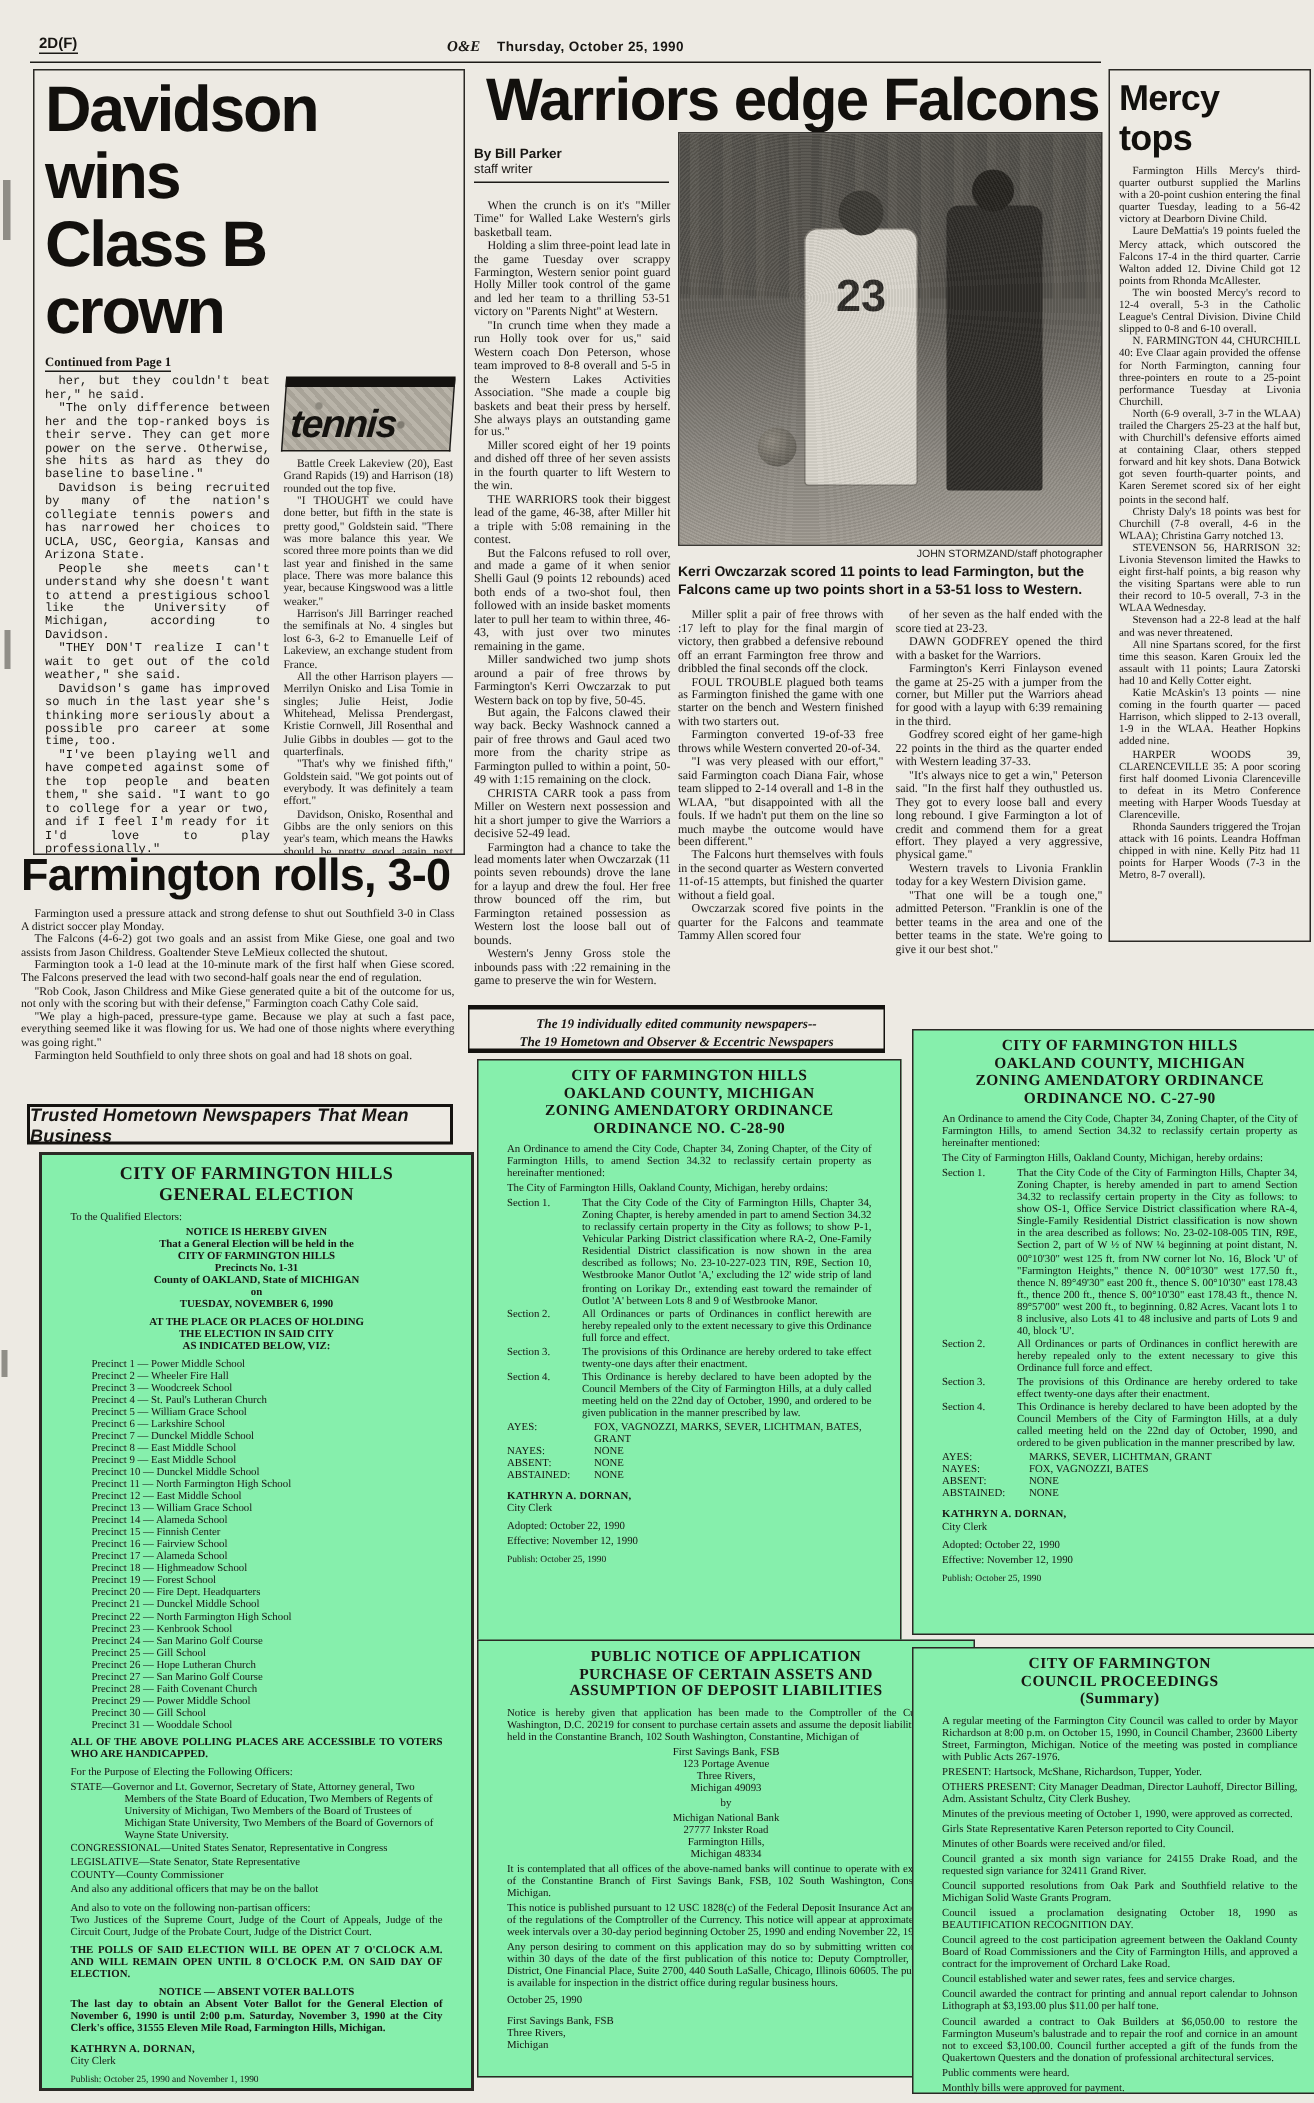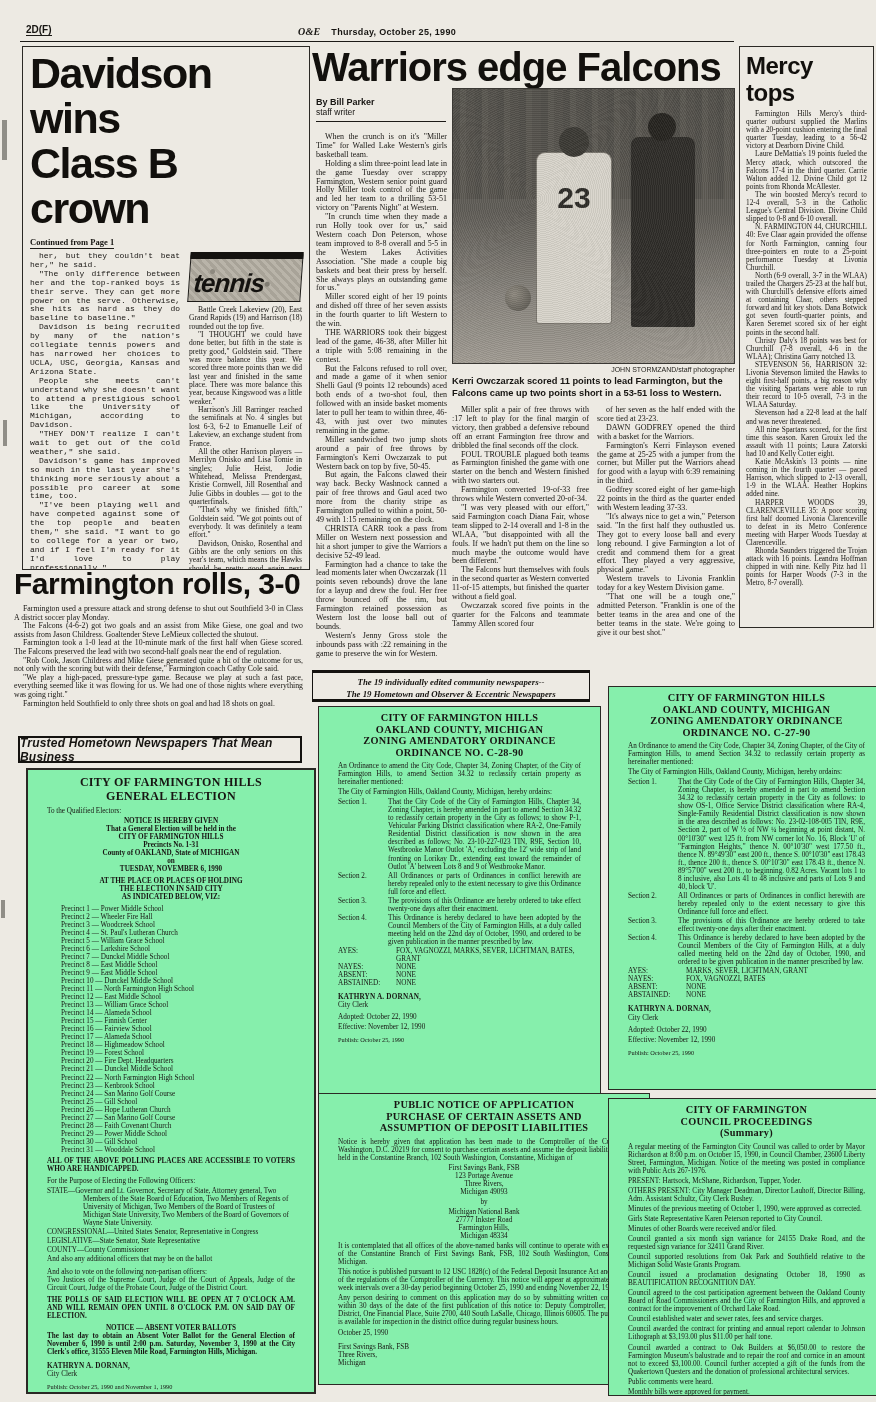--- a/index.html
+++ b/index.html
@@ -32,21 +32,21 @@
   .tennis-graphic { position:relative; height:50px; margin-bottom:4px;
       border:1px solid #1c1a17; border-top:7px solid #14120f;
       background:
         radial-gradient(circle at 20% 30%, #8d897f 0 2px, transparent 3px),
         radial-gradient(circle at 70% 60%, #807c72 0 2px, transparent 3px),
         repeating-linear-gradient(45deg,#b9b4a9 0 3px,#a8a398 3px 6px);
       transform:skewX(-4deg); overflow:hidden; }
   .tennis-word { position:absolute; left:4px; bottom:2px;
       font:bold italic 26px "Liberation Sans",sans-serif; color:#14120f; letter-spacing:-1px;}
   
-  #warriors-headline { position:absolute; left:312px; top:46px; width:430px; height:44px;
+  #warriors-headline { position:absolute; left:324px; top:46px; width:430px; height:44px;
       font-size:40px; line-height:42px; letter-spacing:-1px; }
   #warriors-byline { position:absolute; left:316px; top:97px; width:130px;
       font-family:"Liberation Sans",sans-serif; border-bottom:1.5px solid #1c1a17; padding-bottom:4px;}
   #warriors-byline .by { font-weight:bold; font-size:9px; }
   #warriors-byline .role { font-size:8.5px; }
   .warr-col { position:absolute; font-size:8px; line-height:8.9px; }
   #warriors-col1 { left:316px; top:133px; width:131px; height:534px; }
   #warriors-col2 { left:452px; top:406px; width:137px; height:264px; }
   #warriors-col3 { left:597px; top:406px; width:138px; height:264px; }
   
@@ -227,21 +227,21 @@
     <div class="headline mercy-headline">
       <div>Mercy tops</div>
     </div>
     <div class="mercy-body body-col">
         <p>Farmington Hills Mercy's third-quarter outburst supplied the Marlins with a 20-point cushion entering the final quarter Tuesday, leading to a 56-42 victory at Dearborn Divine Child.</p>
         <p>Laure DeMattia's 19 points fueled the Mercy attack, which outscored the Falcons 17-4 in the third quarter. Carrie Walton added 12. Divine Child got 12 points from Rhonda McAllester.</p>
         <p>The win boosted Mercy's record to 12-4 overall, 5-3 in the Catholic League's Central Division. Divine Child slipped to 0-8 and 6-10 overall.</p>
         <p>N. FARMINGTON 44, CHURCHILL 40: Eve Claar again provided the offense for North Farmington, canning four three-pointers en route to a 25-point performance Tuesday at Livonia Churchill.</p>
         <p>North (6-9 overall, 3-7 in the WLAA) trailed the Chargers 25-23 at the half but, with Churchill's defensive efforts aimed at containing Claar, others stepped forward and hit key shots. Dana Botwick got seven fourth-quarter points, and Karen Seremet scored six of her eight points in the second half.</p>
         <p>Christy Daly's 18 points was best for Churchill (7-8 overall, 4-6 in the WLAA); Christina Garry notched 13.</p>
-        <p>STEVENSON 56, HARRISON 32: Livonia Stevenson limited the Hawks to eight first-half points, a big reason why the visiting Spartans were able to run their record to 10-5 overall, 7-3 in the WLAA Saturday.</p>
+        <p>STEVENSON 56, HARRISON 32: Livonia Stevenson limited the Hawks to eight first-half points, a big reason why the visiting Spartans were able to run their record to 10-5 overall, 7-3 in the WLAA Wednesday.</p>
         <p>Stevenson had a 22-8 lead at the half and was never threatened.</p>
         <p>All nine Spartans scored, for the first time this season. Karen Grouix led the assault with 11 points; Laura Zatorski had 10 and Kelly Cotter eight.</p>
         <p>Katie McAskin's 13 points — nine coming in the fourth quarter — paced Harrison, which slipped to 2-13 overall, 1-9 in the WLAA. Heather Hopkins added nine.</p>
         <p>HARPER WOODS 39, CLARENCEVILLE 35: A poor scoring first half doomed Livonia Clarenceville to defeat in its Metro Conference meeting with Harper Woods Tuesday at Clarenceville.</p>
         <p>Rhonda Saunders triggered the Trojan attack with 16 points. Leandra Hoffman chipped in with nine. Kelly Pitz had 11 points for Harper Woods (7-3 in the Metro, 8-7 overall).</p>
       </div>
   </div>
 
   <div id="farm-rolls-headline" class="headline">Farmington rolls, 3-0</div>
   <div id="farm-rolls-body" class="body-col overflow">

